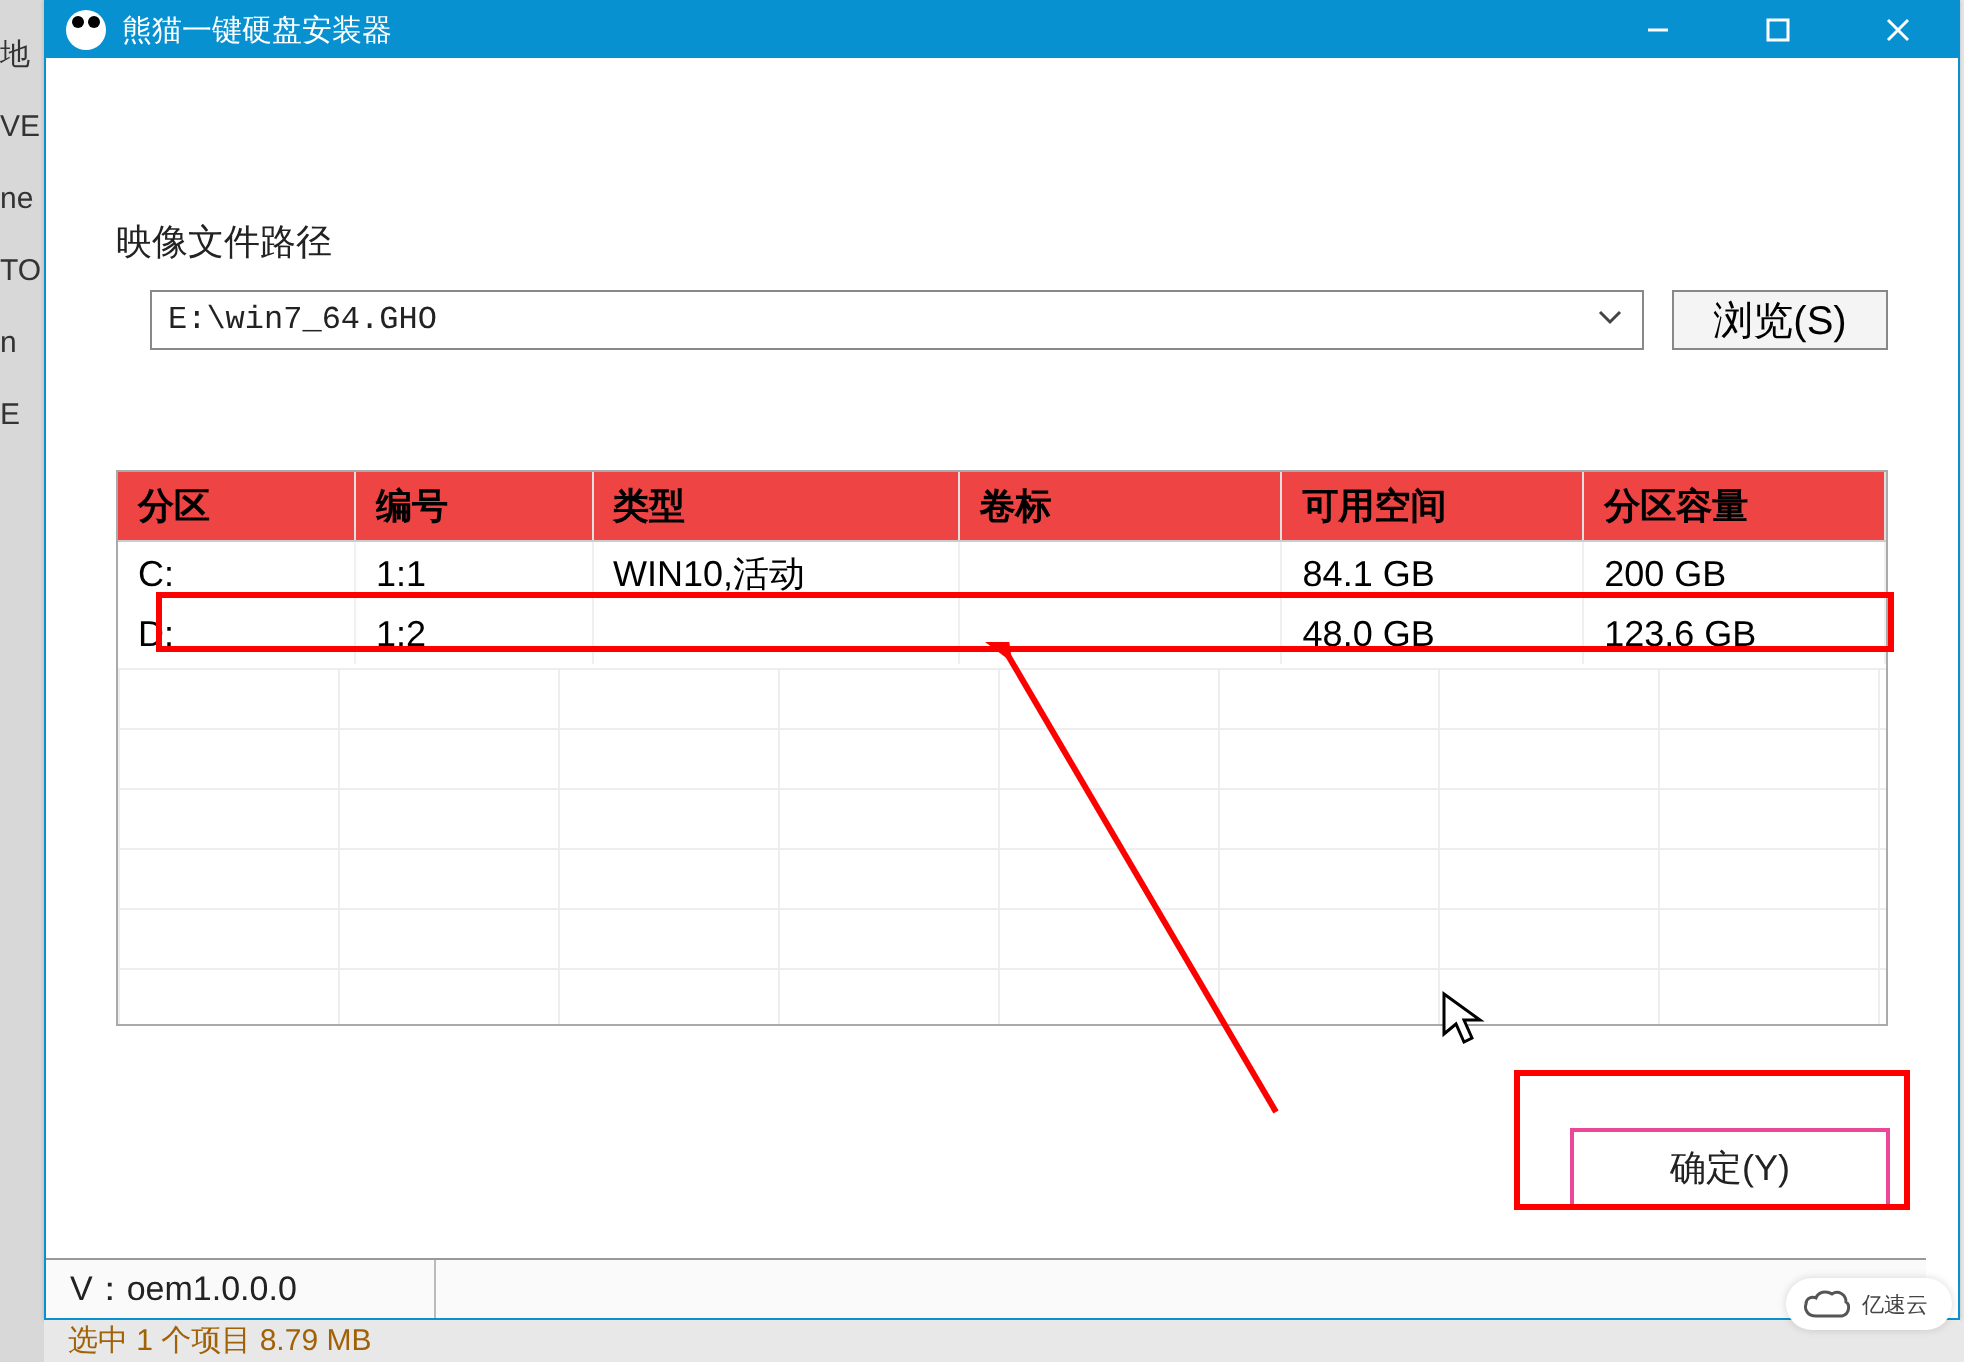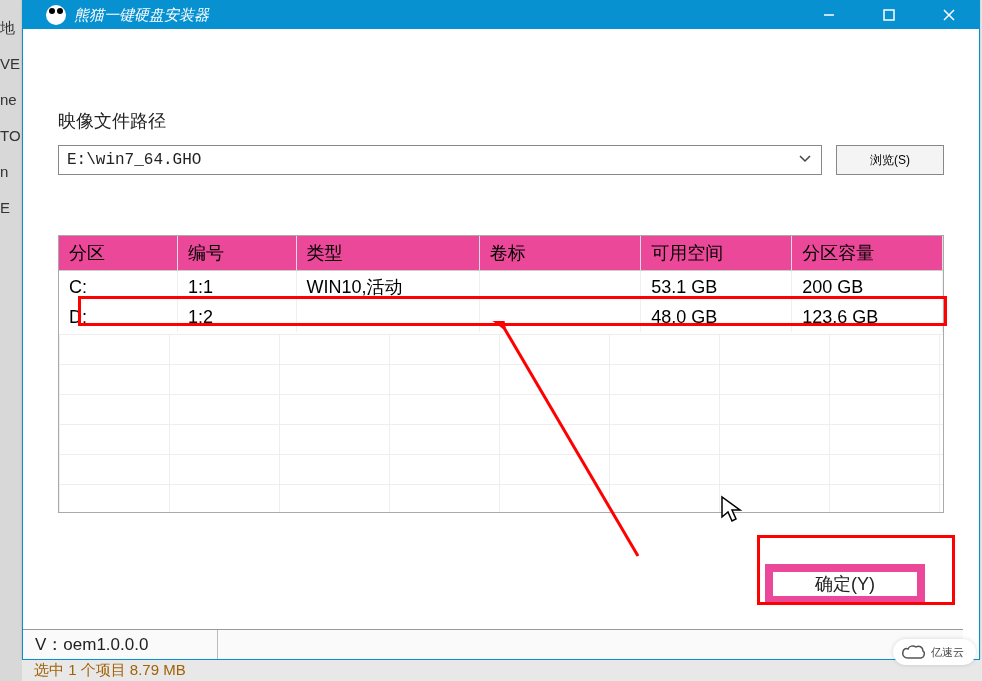--- a/index.html
+++ b/index.html
@@ -38,22 +38,21 @@
       background: #fff;
       border: 1px solid #0891d1;
       box-shadow: 0 0 2px rgba(0,0,0,0.2);
     }
     .titlebar {
       height: 28px;
       background: #0891d1;
       color: #fff;
       display: flex;
       align-items: center;
-      padding-left: 23px;
-      font-style: italic;
+      padding-left: 10px;
     }
     .app-icon {
       width: 20px;
       height: 20px;
       background: #fff;
       border-radius: 50%;
       display: flex;
       align-items: center;
       justify-content: center;
       margin-right: 8px;
@@ -119,54 +118,55 @@
       height: 30px;
       border: 1px solid #888;
       background: #fff;
       display: flex;
       align-items: center;
       padding: 0 8px;
       font-size: 16px;
       font-family: "Courier New", monospace;
       color: #222;
       position: relative;
+      margin-left: 17px;
     }
     .path-combo .chev {
       margin-left: auto;
     }
     .browse-btn {
       width: 108px;
       height: 30px;
       border: 1px solid #888;
       background: #f4f4f4;
-      font-size: 12px;
+      font-size: 20px;
       cursor: pointer;
       display: flex;
       align-items: center;
       justify-content: center;
     }
     .table-wrap {
       border: 1px solid #aaa;
       width: 100%;
       height: 278px;
       background: #fff;
       position: relative;
     }
     .tbl {
       width: 100%;
       border-collapse: collapse;
       font-size: 18px;
     }
     .tbl th {
       text-align: left;
-      font-weight: normal;
+      font-weight: bold;
       padding: 5px 10px;
       border-bottom: 1px solid #ccc;
       border-right: 1px solid #e0e0e0;
-      background: #ec4899;
+      background: #ef4444;
       height: 32px;
     }
     .tbl td {
       padding: 4px 10px;
       height: 28px;
       border-right: 1px solid #f0f0f0;
     }
     .col-part { width: 110px; }
     .col-num  { width: 110px; }
     .col-type { width: 170px; }
@@ -180,25 +180,25 @@
       right: 0;
       bottom: 0;
       background-image:
         linear-gradient(to right, #eee 1px, transparent 1px),
         linear-gradient(to bottom, #eee 1px, transparent 1px);
       background-size: 110px 30px;
       pointer-events: none;
     }
     .ok-btn {
       position: absolute;
-      right: 54px;
+      right: 34px;
       bottom: 25px;
       width: 160px;
       height: 40px;
-      border: 8px solid #ec4899;
+      border: 2px solid #ec4899;
       background: #fff;
       font-size: 18px;
       cursor: pointer;
       display: flex;
       align-items: center;
       justify-content: center;
       color: #222;
     }
     .statusbar {
       position: absolute;
@@ -353,21 +353,21 @@
             <th class="col-free">可用空间</th>
             <th class="col-cap">分区容量</th>
           </tr>
         </thead>
         <tbody>
           <tr>
             <td>C:</td>
             <td>1:1</td>
             <td>WIN10,活动</td>
             <td></td>
-            <td>53.1 GB</td>
+            <td>84.1 GB</td>
             <td>200 GB</td>
           </tr>
           <tr>
             <td>D:</td>
             <td>1:2</td>
             <td></td>
             <td></td>
             <td>48.0 GB</td>
             <td>123.6 GB</td>
           </tr>

